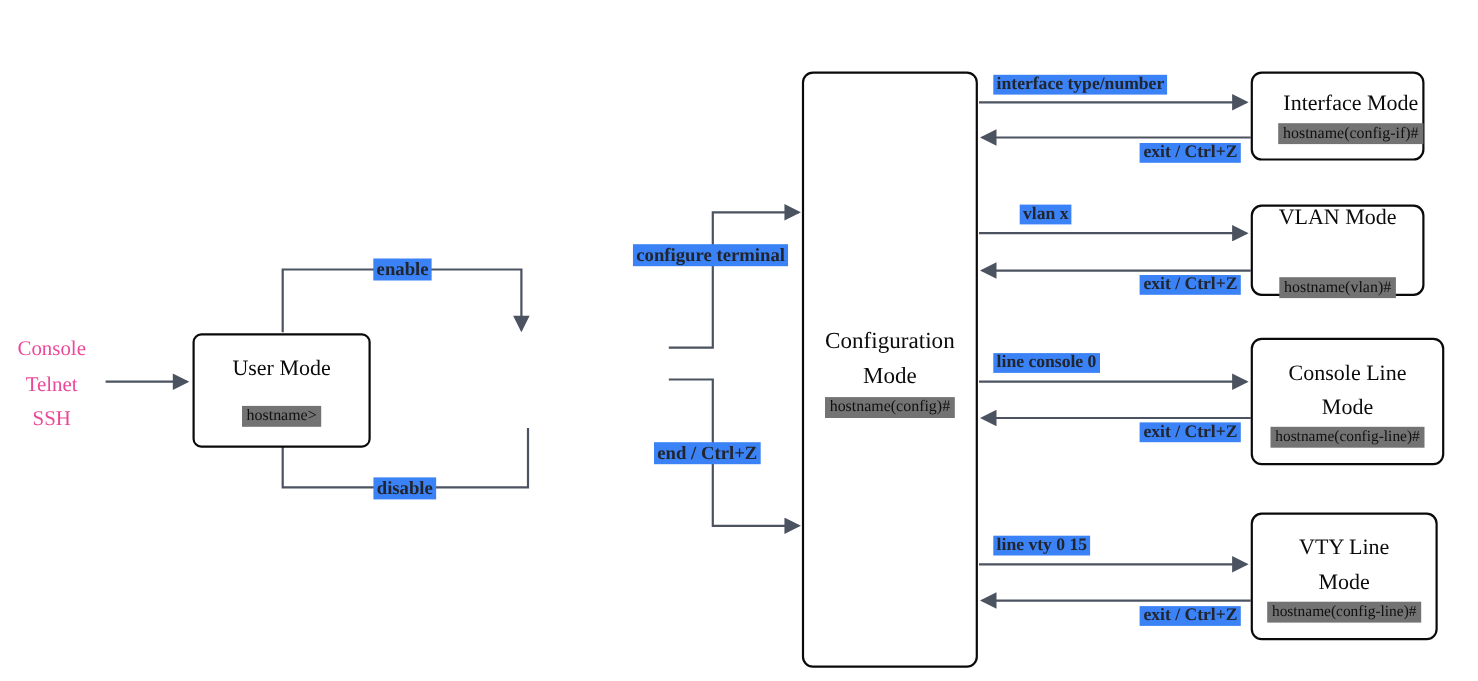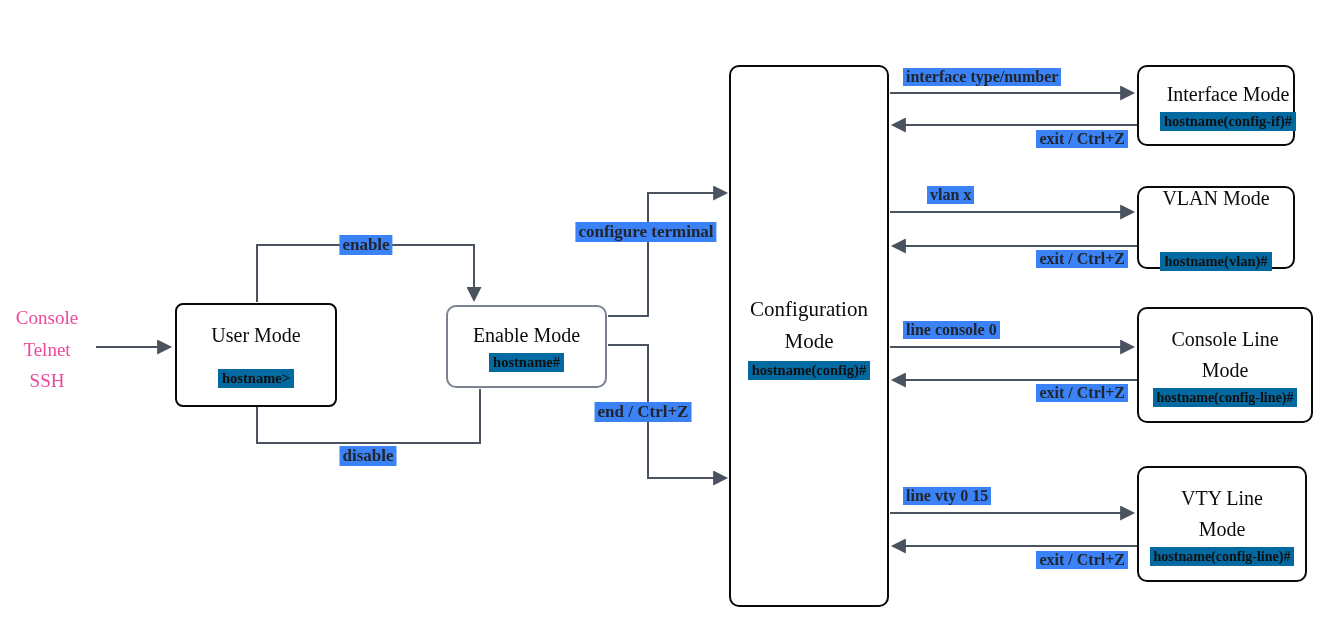--- a/index.html
+++ b/index.html
@@ -38,24 +38,23 @@
     font-size: 20px;
     line-height: 27px;
     color: #0b0b0b;
     white-space: nowrap;
   }
   .node-prompt {
     margin-top: 4px;
     font-size: 14.5px;
     line-height: 19px;
     color: #101010;
-    background: #0369a1;
+    background: #737373;
     padding: 0 4px;
     white-space: nowrap;
-    font-weight: bold;
   }
 
   .node-user       { left: 175px; top: 303px; width: 162px; height: 104px;  border: 2.5px solid #0a0a0a; border-radius: 8px; gap: 16px;  }
   .node-enable     { left: 446px; top: 305px; width: 161px; height: 83px;  border: 2px   solid #7a8392; border-radius: 10px; }
   .node-config     { left: 729px; top: 65px;  width: 160px; height: 542px; border: 2.5px solid #0a0a0a; border-radius: 10px; }
   .node-config .node-title { font-size: 21px; line-height: 32px; }
   .node-interface  { left: 1137px; top: 65px;  width: 158px; height: 81px;  border: 2.5px solid #0a0a0a; border-radius: 10px; padding-left: 24px; }
   .node-vlan       { left: 1137px; top: 186px; width: 158px; height: 83px;  border: 2.5px solid #0a0a0a; border-radius: 10px; gap: 36px; }
   .node-consoleline{ left: 1137px; top: 307px; width: 176px; height: 116px; border: 2.5px solid #0a0a0a; border-radius: 10px; }
   .node-vtyline    { left: 1137px; top: 466px; width: 170px; height: 116px; border: 2.5px solid #0a0a0a; border-radius: 10px; }
@@ -123,24 +122,20 @@
     <div>Console</div>
     <div>Telnet</div>
     <div>SSH</div>
   </div>
 
   <div class="node node-user">
     <div class="node-title">User Mode</div>
     <div class="node-prompt">hostname&gt;</div>
   </div>
 
-  <div class="node node-enable">
-    <div class="node-title">Enable Mode</div>
-    <div class="node-prompt">hostname#</div>
-  </div>
 
   <div class="node node-config">
     <div class="node-title">Configuration</div>
     <div class="node-title">Mode</div>
     <div class="node-prompt">hostname(config)#</div>
   </div>
 
   <div class="node node-interface">
     <div class="node-title">Interface Mode</div>
     <div class="node-prompt">hostname(config-if)#</div>
@@ -157,21 +152,21 @@
     <div class="node-prompt">hostname(config-line)#</div>
   </div>
 
   <div class="node node-vtyline">
     <div class="node-title">VTY Line</div>
     <div class="node-title">Mode</div>
     <div class="node-prompt">hostname(config-line)#</div>
   </div>
 
   <div class="edge-label centered lbl-17" style="left:366px; top:245px;">enable</div>
-  <div class="edge-label centered lbl-17" style="left:368px; top:456px;">disable</div>
+  <div class="edge-label centered lbl-17" style="left:368px; top:444px;">disable</div>
   <div class="edge-label centered lbl-17" style="left:646px; top:232px;">configure terminal</div>
   <div class="edge-label centered lbl-17" style="left:643px; top:412px;">end / Ctrl+Z</div>
 
   <div class="edge-label lbl-16" style="left:903px; top:68px;">interface type/number</div>
   <div class="edge-label lbl-16 right-anchored" style="right:216px; top:130px;">exit / Ctrl+Z</div>
 
   <div class="edge-label lbl-16" style="left:927px; top:186px;">vlan x</div>
   <div class="edge-label lbl-16 right-anchored" style="right:216px; top:250px;">exit / Ctrl+Z</div>
 
   <div class="edge-label lbl-16" style="left:903px; top:321px;">line console 0</div>

